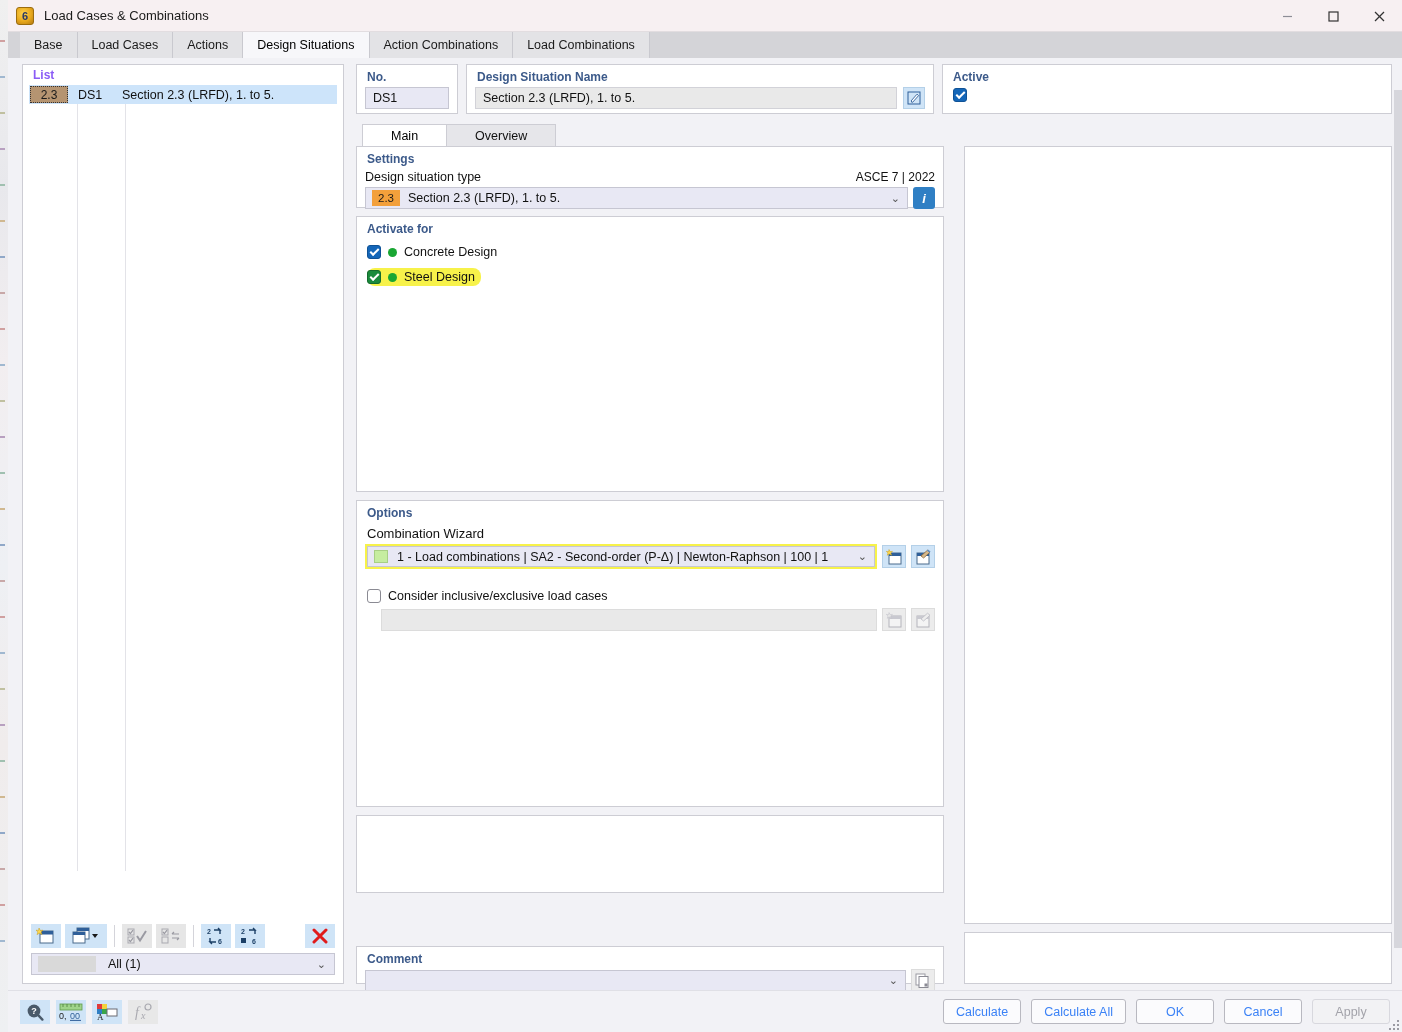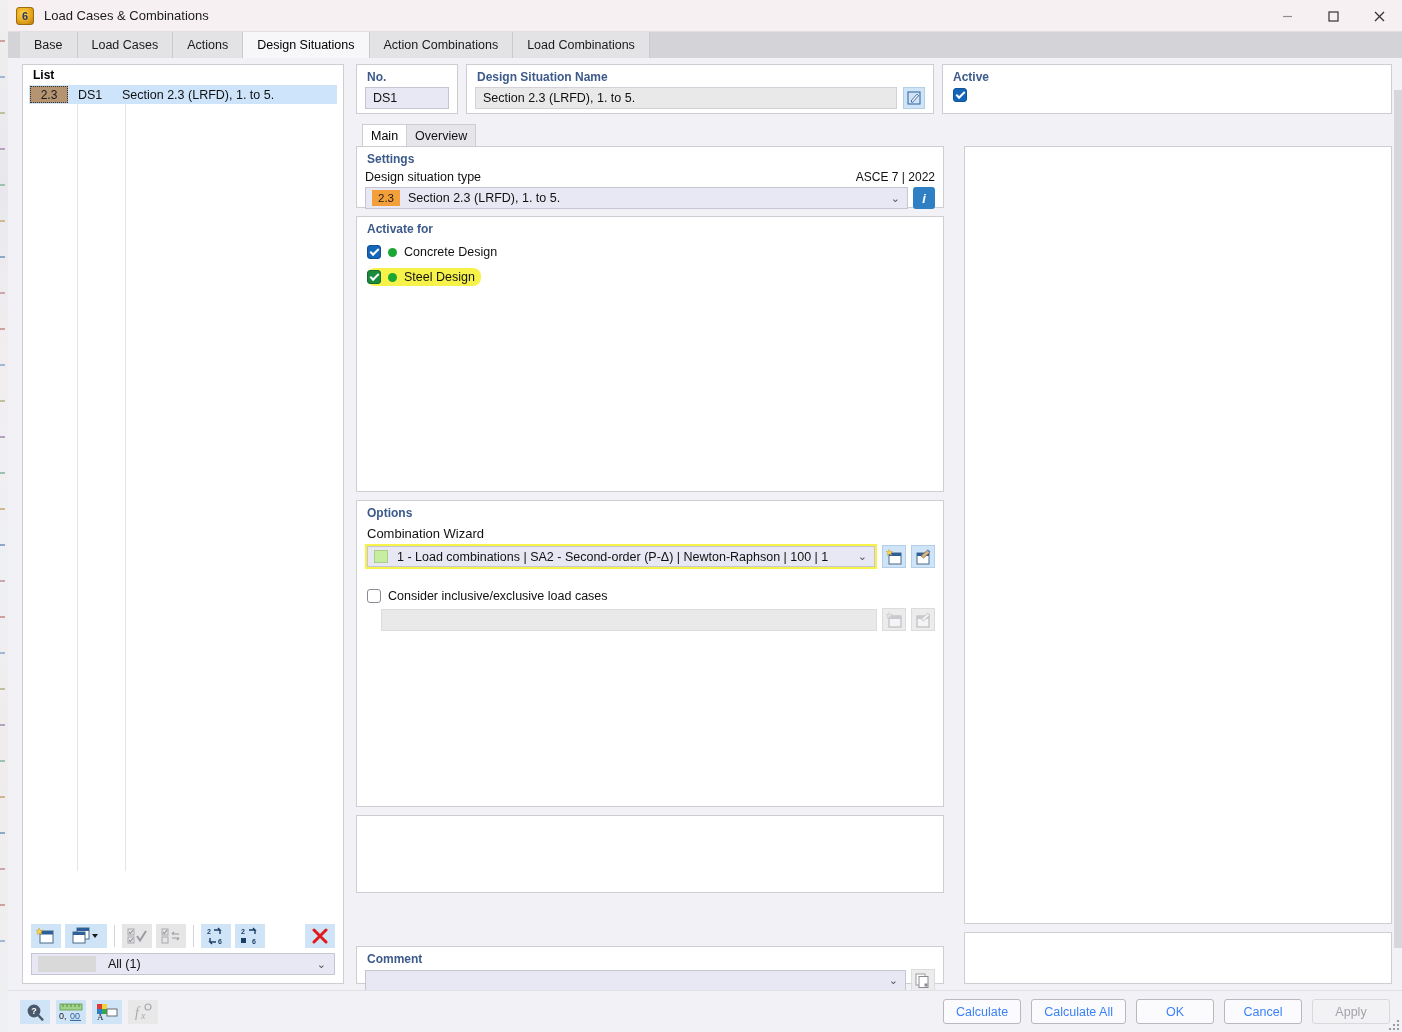--- a/index.html
+++ b/index.html
@@ -64,21 +64,21 @@
 
   
   #content { flex:1; display:flex; background:#f2f2f6; padding:0; position:relative; }
 
   
   #left-panel {
     width:322px; margin:6px 0 6px 14px; background:#fff;
     border:1px solid #cdcdd4; display:flex; flex-direction:column;
     position:relative;
   }
-  #list-header { height:20px; padding:3px 0 0 10px; font-size:12px; font-weight:bold; color:#000000; }
+  #list-header { height:20px; padding:3px 0 0 10px; font-size:12px; font-weight:bold; color:#8b5cf6; }
   #list-body { flex:1; position:relative; overflow:hidden; }
   .list-col-sep { position:absolute; top:0; bottom:48px; width:1px; background:#e3e3e8; }
   #list-row {
     position:absolute; left:6px; right:6px; top:0; height:19px;
     background:#cde4fa; display:flex; align-items:center; font-size:12.5px;
   }
   #row-badge {
     width:38px; height:17px; margin-left:1px; background:#b59471;
     border:1px dotted #333; display:flex; align-items:center; justify-content:center;
     font-size:12px; color:#1a1a1a; flex:none;
@@ -128,21 +128,21 @@
   #dsname-edit {
     width:22px; height:22px; background:#cfe4f7; border:1px solid #b4d0e8;
     display:flex; align-items:center; justify-content:center; flex:none;
   }
   #active-box { width:450px; height:50px; }
   #active-check { margin:4px 0 0 10px; }
 
   
   #inner-tabs { display:flex; align-items:flex-end; height:22px; margin-top:10px; padding-left:6px; }
   .itab {
-    height:22px; padding:0 8px; display:flex; align-items:center; font-size:12.5px;
+    height:22px; padding:0 28px; display:flex; align-items:center; font-size:12.5px;
     background:#e6e6ea; border:1px solid #cdcdd4; border-bottom:none; margin-right:-1px;
   }
   .itab.active { background:#fff; color:#000; }
 
   #panes { flex:1; display:flex; gap:20px; min-height:0; }
   #left-pane { width:588px; display:flex; flex-direction:column; gap:8px; min-height:0; }
   #right-pane { flex:1; display:flex; flex-direction:column; gap:8px; min-height:0; }
 
   
   #settings-box { height:62px; }

